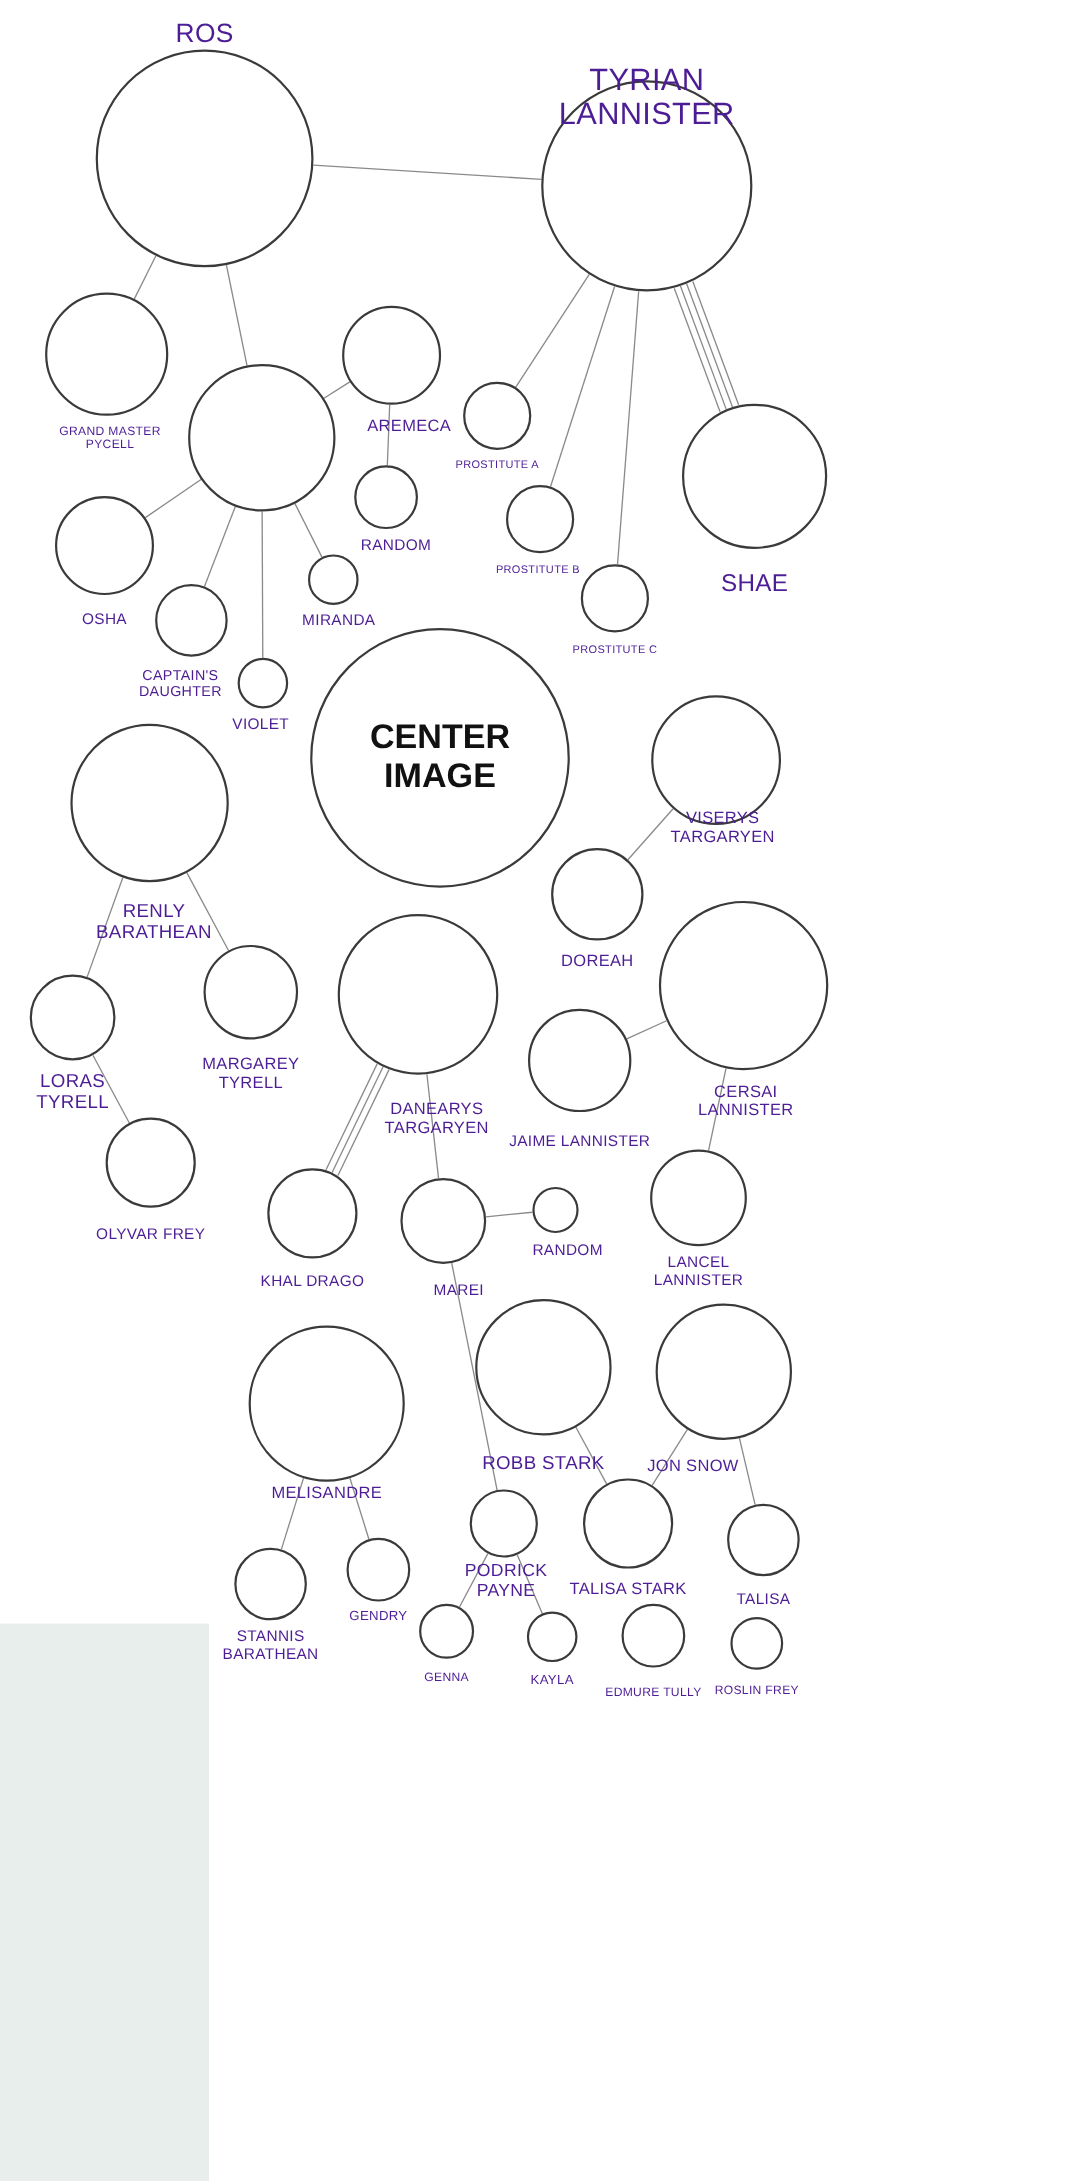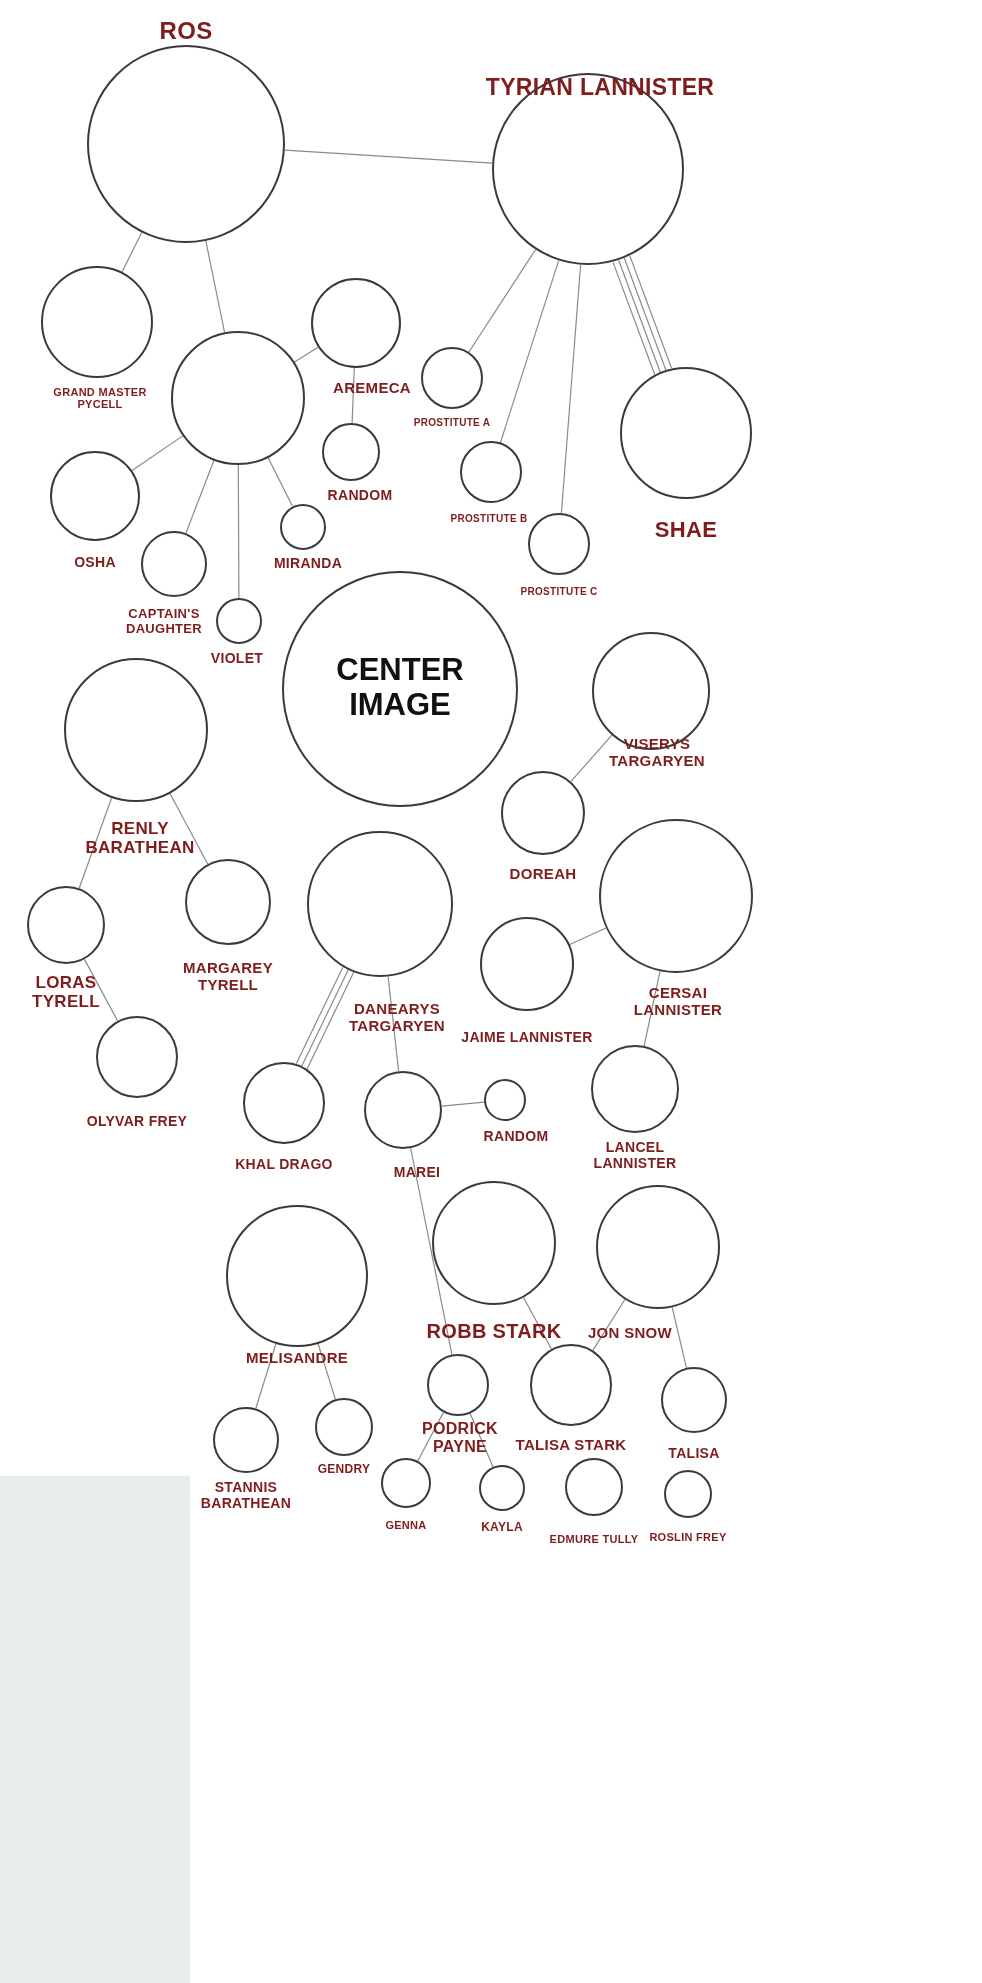--- a/index.html
+++ b/index.html
@@ -1,20 +1,20 @@
 <!DOCTYPE html>
 <html><head>
 <meta charset="utf-8">
 <style>
   html,body{margin:0;padding:0;background:#ffffff;}
   body{font-family:"Liberation Sans", sans-serif;}
   #stage{position:relative;width:982px;height:1983px;background:#ffffff;overflow:hidden;}
   #edges{position:absolute;left:0;top:0;width:982px;height:1983px;}
   .node{position:absolute;border:2px solid #3a3a3a;border-radius:50%;background:#ffffff;box-sizing:border-box;}
-  .lbl{position:absolute;text-align:center;color:#7f1d1d;font-weight:bold;line-height:1.12;letter-spacing:0.3px;white-space:pre-line;}
+  .lbl{position:absolute;text-align:center;color:#4c1d95;font-weight:normal;line-height:1.12;letter-spacing:0.3px;white-space:pre-line;}
   .corner-block{position:absolute;background:#e7eeeb;}
   .center-lbl{position:absolute;text-align:center;color:#111111;font-weight:bold;line-height:1.12;white-space:pre-line;}
 </style>
 </head>
 <body>
 
 <div id="stage">
   <div class="corner-block" style="left: 0px; top: 1476px; width: 190px; height: 507px; background: rgb(231, 238, 235);"></div>
   <svg id="edges">
       <line x1="284.80911332236747" y1="150.14484535586863" x2="492.1851022328558" y2="163.0413620791577" stroke="#8a8a8a" stroke-width="1.2"></line>
@@ -52,21 +52,21 @@
       <line x1="672.2004386909839" y1="1307.3518644366818" x2="686.441701987057" y2="1367.877233444992" stroke="#8a8a8a" stroke-width="1.2"></line>
       <line x1="443.46980998612014" y1="1412.383819641543" x2="417.71789517248374" y2="1460.9162744826267" stroke="#8a8a8a" stroke-width="1.2"></line>
       <line x1="470.1780860234644" y1="1413.5077922822006" x2="492.9646458535587" y2="1466.8490573390125" stroke="#8a8a8a" stroke-width="1.2"></line>
     </svg>
   <div class="node" id="center-node" style="left: 282px; top: 571px; width: 236px; height: 236px; border-color: rgb(58, 58, 58);"></div>
   <div class="center-lbl" style="left: 250px; top: 653px; width: 300px; font-size: 31px;">CENTER
 IMAGE</div>
 <div class="node" style="left: 87px; top: 45px; width: 198px; height: 198px; border-color: rgb(58, 58, 58);"></div>
     <div class="lbl" style="left: 56px; top: 18px; width: 260px; font-size: 24px;">ROS</div>
     <div class="node" style="left: 492px; top: 73px; width: 192px; height: 192px; border-color: rgb(58, 58, 58);"></div>
-    <div class="lbl" style="left: 470px; top: 57px; width: 260px; font-size: 23px; margin-top: 18px;">TYRIAN LANNISTER</div>
+    <div class="lbl" style="left: 458px; top: 57px; width: 260px; font-size: 28px;">TYRIAN LANNISTER</div>
     <div class="node" style="left: 41px; top: 266px; width: 112px; height: 112px; border-color: rgb(58, 58, 58);"></div>
     <div class="lbl" style="left: -30px; top: 386px; width: 260px; font-size: 11px;">GRAND MASTER
 PYCELL</div>
     <div class="node" style="left: 171px; top: 331px; width: 134px; height: 134px; border-color: rgb(58, 58, 58);"></div>
     <div class="node" style="left: 311px; top: 278px; width: 90px; height: 90px; border-color: rgb(58, 58, 58);"></div>
     <div class="lbl" style="left: 242px; top: 380px; width: 260px; font-size: 15px;">AREMECA</div>
     <div class="node" style="left: 322px; top: 423px; width: 58px; height: 58px; border-color: rgb(58, 58, 58);"></div>
     <div class="lbl" style="left: 230px; top: 488px; width: 260px; font-size: 14px;">RANDOM</div>
     <div class="node" style="left: 280px; top: 504px; width: 46px; height: 46px; border-color: rgb(58, 58, 58);"></div>
     <div class="lbl" style="left: 178px; top: 556px; width: 260px; font-size: 14px;">MIRANDA</div>
@@ -119,21 +119,21 @@
     <div class="node" style="left: 484px; top: 1079px; width: 42px; height: 42px; border-color: rgb(58, 58, 58);"></div>
     <div class="lbl" style="left: 386px; top: 1129px; width: 260px; font-size: 14px;">RANDOM</div>
     <div class="node" style="left: 226px; top: 1205px; width: 142px; height: 142px; border-color: rgb(58, 58, 58);"></div>
     <div class="lbl" style="left: 167px; top: 1350px; width: 260px; font-size: 15px;">MELISANDRE</div>
     <div class="node" style="left: 213px; top: 1407px; width: 66px; height: 66px; border-color: rgb(58, 58, 58);"></div>
     <div class="lbl" style="left: 116px; top: 1480px; width: 260px; font-size: 14px;">STANNIS
 BARATHEAN</div>
     <div class="node" style="left: 315px; top: 1398px; width: 58px; height: 58px; border-color: rgb(58, 58, 58);"></div>
     <div class="lbl" style="left: 214px; top: 1463px; width: 260px; font-size: 12px;">GENDRY</div>
     <div class="node" style="left: 432px; top: 1181px; width: 124px; height: 124px; border-color: rgb(58, 58, 58);"></div>
-    <div class="lbl" style="left: 364px; top: 1320px; width: 260px; font-size: 20px;">ROBB STARK</div>
+    <div class="lbl" style="left: 364px; top: 1320px; width: 260px; font-size: 17px;">ROBB STARK</div>
     <div class="node" style="left: 596px; top: 1185px; width: 124px; height: 124px; border-color: rgb(58, 58, 58);"></div>
     <div class="lbl" style="left: 500px; top: 1325px; width: 260px; font-size: 15px;">JON SNOW</div>
     <div class="node" style="left: 530px; top: 1344px; width: 82px; height: 82px; border-color: rgb(58, 58, 58);"></div>
     <div class="lbl" style="left: 441px; top: 1437px; width: 260px; font-size: 15px;">TALISA STARK</div>
     <div class="node" style="left: 427px; top: 1354px; width: 62px; height: 62px; border-color: rgb(58, 58, 58);"></div>
     <div class="lbl" style="left: 330px; top: 1420px; width: 260px; font-size: 16px;">PODRICK
 PAYNE</div>
     <div class="node" style="left: 661px; top: 1367px; width: 66px; height: 66px; border-color: rgb(58, 58, 58);"></div>
     <div class="lbl" style="left: 564px; top: 1446px; width: 260px; font-size: 14px;">TALISA</div>
     <div class="node" style="left: 381px; top: 1458px; width: 50px; height: 50px; border-color: rgb(58, 58, 58);"></div>

